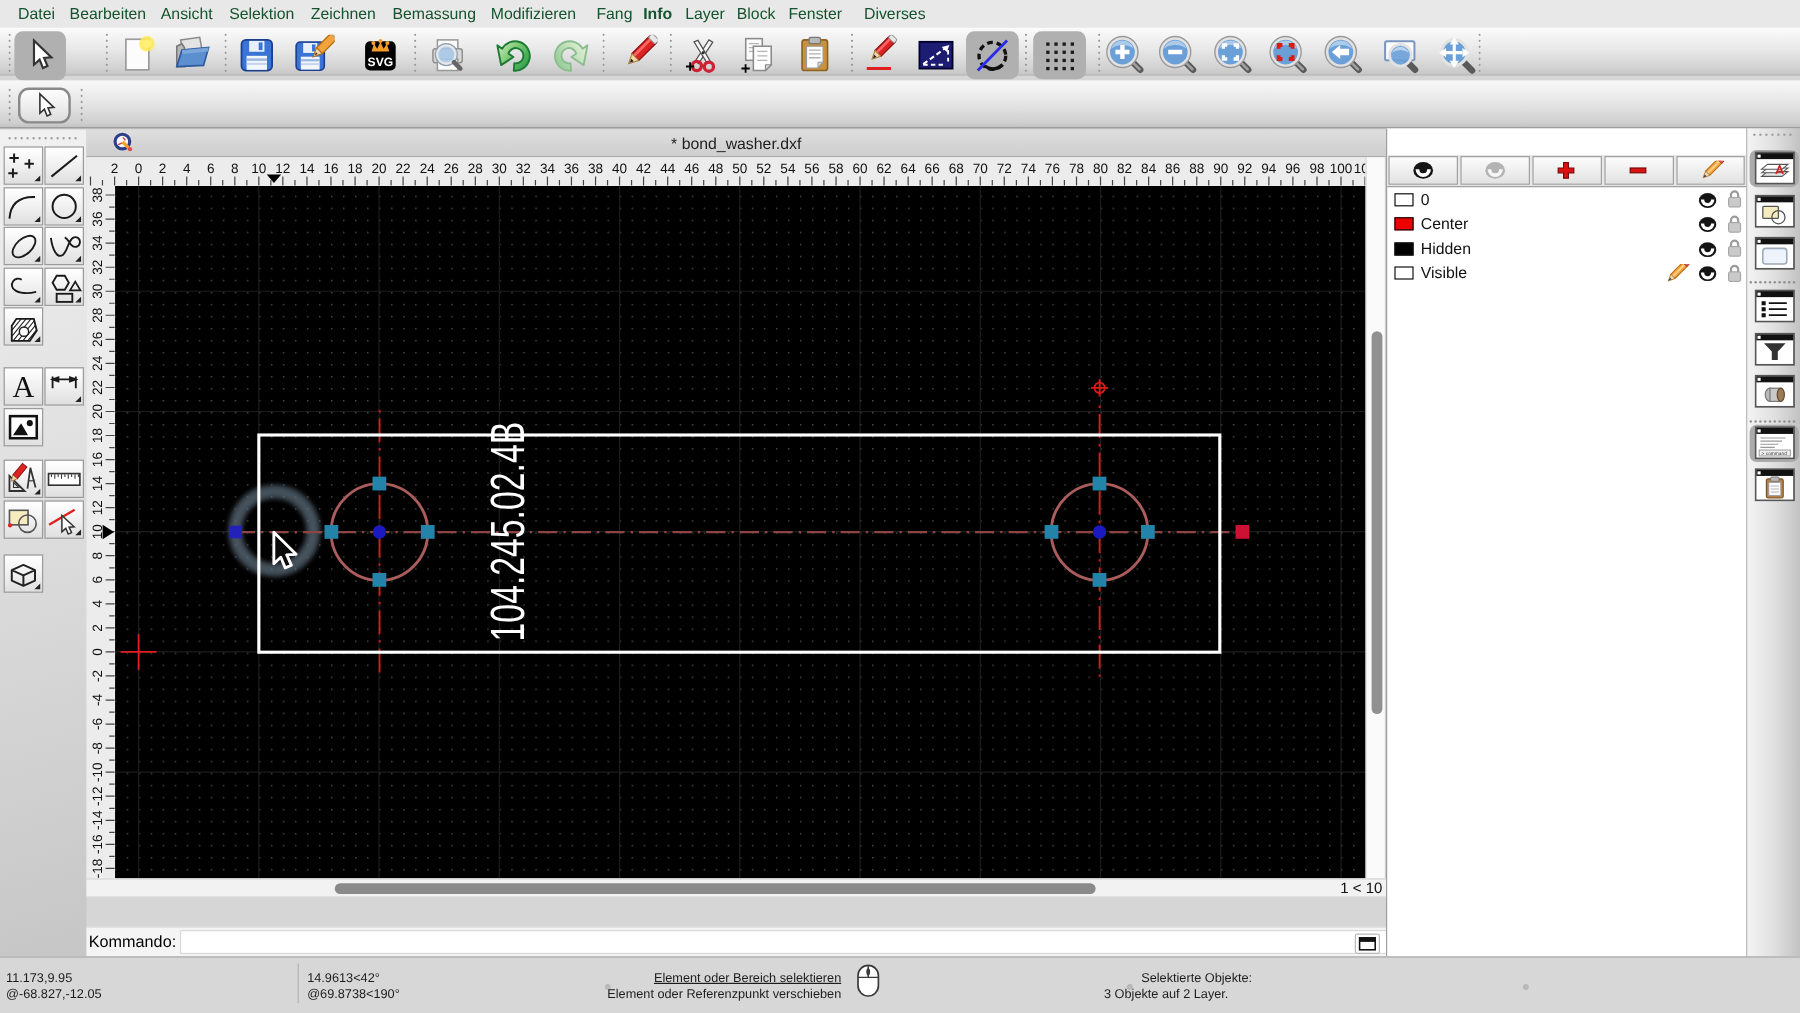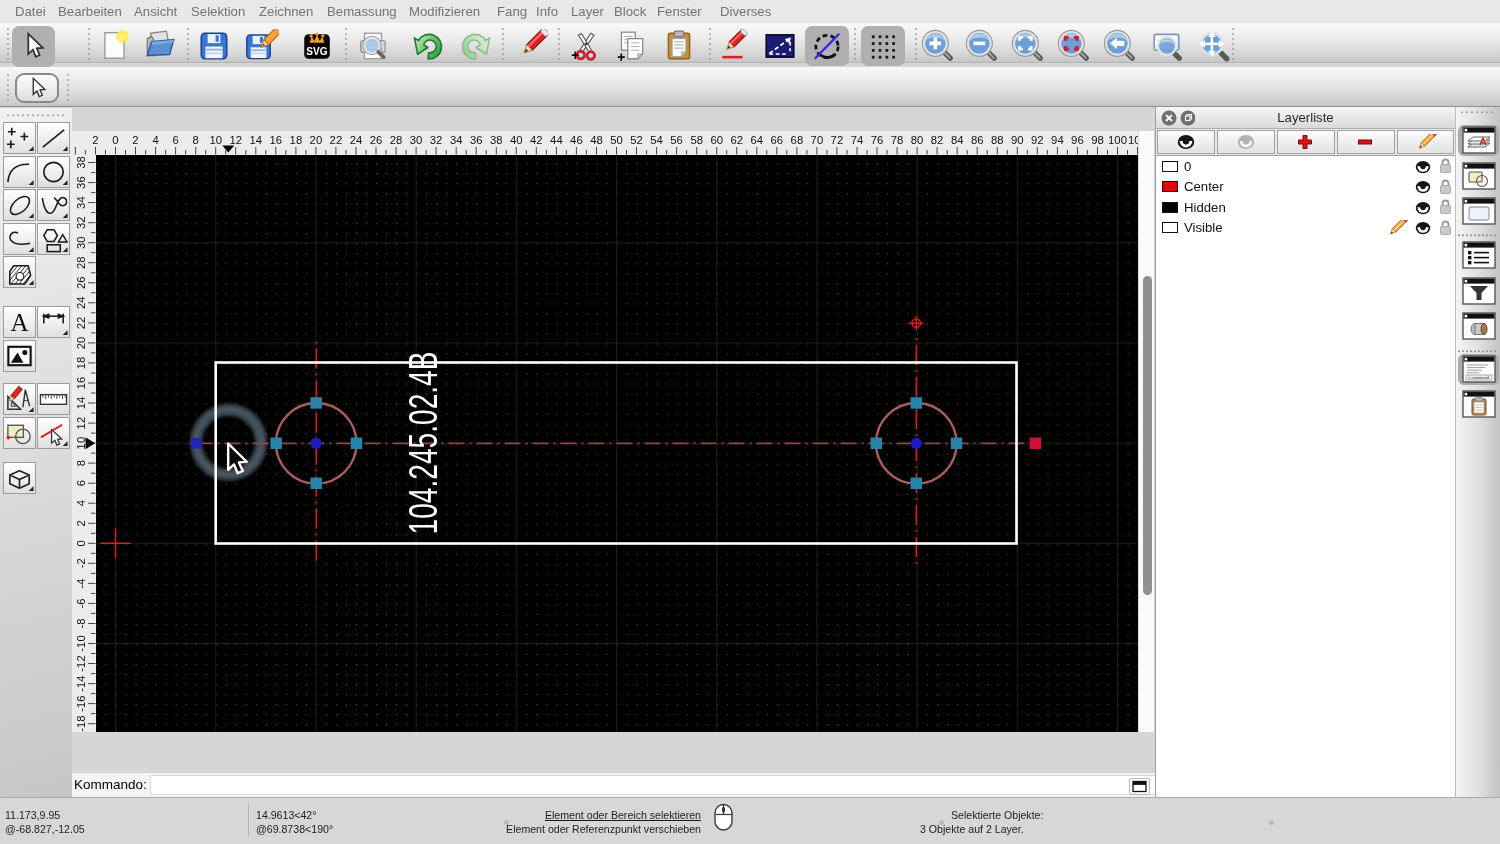--- a/index.html
+++ b/index.html
@@ -2,21 +2,21 @@
 <html><head>
 <meta charset="utf-8">
 <style>
 * { margin:0; padding:0; box-sizing:border-box; }
 html,body { width:1500px; height:844px; overflow:hidden; font-family:"Liberation Sans", sans-serif; background:#d6d6d6; }
 #root { position:relative; width:1500px; height:844px; }
 .abs { position:absolute; }
 
 
 #menubar { position:absolute; left:0; top:0; width:1500px; height:23px; background:#e9e8e8; }
-#menubar span { position:absolute; top:4px; font-size:13.2px; color:#737373; white-space:nowrap; }
+#menubar span { position:absolute; top:4px; font-size:13.2px; color:#14532d; white-space:nowrap; }
 
 
 #tb1 { position:absolute; left:0; top:23px; width:1500px; height:40px;
   background:linear-gradient(#fbfbfb,#e9e9e9 45%,#d2d2d2 85%,#c6c6c6); border-bottom:1px solid #b4b4b4; }
 #tb2 { position:absolute; left:0; top:67px; width:1500px; height:40px;
   background:linear-gradient(#f8f8f8,#e5e5e5 50%,#cfcfcf 90%,#c3c3c3); border-bottom:1px solid #8f8f8f; }
 .pressed { position:absolute; background:#b0b0b0; border-radius:7px; }
 .ico { position:absolute; }
 
 
@@ -71,21 +71,21 @@
 <div id="root">
   <div id="menubar">
     <span style="left:15px;">Datei</span>
     <span style="left:58px;">Bearbeiten</span>
     <span style="left:134px;">Ansicht</span>
     <span style="left:191px;">Selektion</span>
     <span style="left:259px;">Zeichnen</span>
     <span style="left:327px;">Bemassung</span>
     <span style="left:409px;">Modifizieren</span>
     <span style="left:497px;">Fang</span>
-    <span style="left:536px;">Info</span>
+    <span style="left:536px;font-weight:bold;">Info</span>
     <span style="left:571px;">Layer</span>
     <span style="left:614px;">Block</span>
     <span style="left:657px;">Fenster</span>
     <span style="left:720px;">Diverses</span>
     <span style="left:784px;margin-top:20px;">Hilfe</span>
   </div>
   <div id="tb1">
       <svg class="abs" style="left:7.3px;top:0px;" width="2" height="44">
         <circle cx="1" cy="6" r="0.95" fill="#9a9a9a"></circle>
         <circle cx="1" cy="11" r="0.95" fill="#9a9a9a"></circle>
@@ -589,20 +589,29 @@
       <div class="palbtn" style="left:3px;top:353.5px;">
         <svg width="31" height="30" viewBox="0 0 32 31">
           <g fill="none" stroke="#222" stroke-width="1.7" stroke-linejoin="round">
             <polygon points="6,12.5 16,8 26,12.5 16,17"></polygon>
             <path d="M6,12.5 L6,21.5 L16,26 L16,17 M16,26 L26,21.5 L26,12.5"></path>
           </g>
           <polygon points="25.5,29 30.5,29 30.5,24" fill="#222"></polygon>
         </svg>
       </div>
     </div>
+  <div id="tabbar">
+    <svg class="abs" style="left:22px;top:2px;" width="17" height="17" viewBox="0 0 17 17">
+        <circle cx="8" cy="8" r="6.1" fill="#f7f7f7" stroke="#2c3f88" stroke-width="2.6"></circle>
+        <path d="M4.5,10.5 L8,9 M8.5,4.5 L10.5,7" stroke="#cc4444" stroke-width="1.2" fill="none"></path>
+        <line x1="8.2" y1="8.2" x2="13.6" y2="13.6" stroke="#f2a226" stroke-width="2.8"></line>
+        <circle cx="14.3" cy="14.3" r="1.8" fill="#e05050"></circle>
+      </svg>
+      <div id="tabtitle">* bond_washer.dxf</div>
+  </div>
   <div id="toprule"><svg width="1066" height="24" viewBox="0 0 1066 24">
         <g stroke="#454545" stroke-width="1">
           <line x1="3.4" y1="16" x2="3.4" y2="23.5"></line>
           <line x1="13.4" y1="19" x2="13.4" y2="23.5"></line>
           <line x1="23.5" y1="16" x2="23.5" y2="23.5"></line>
           <line x1="33.5" y1="19" x2="33.5" y2="23.5"></line>
           <line x1="43.5" y1="16" x2="43.5" y2="23.5"></line>
           <line x1="53.5" y1="19" x2="53.5" y2="23.5"></line>
           <line x1="63.5" y1="16" x2="63.5" y2="23.5"></line>
           <line x1="73.6" y1="19" x2="73.6" y2="23.5"></line>
@@ -931,41 +940,35 @@
 
     <rect x="95.2" y="283.1" width="10.5" height="10.5" fill="#2222bb"></rect>
     <rect x="933.6" y="282.5" width="11.5" height="11.5" fill="#cc1133"></rect>
 
     <path d="M 132.2,288.5 L 132.2,314.8 L 138.0,309.4 L 141.7,318.2 L 146.8,316.0 L 142.9,307.4 L 150.8,306.9 Z" fill="#0a0a0a" stroke="#ffffff" stroke-width="2.4" stroke-linejoin="round"></path>
   </svg>
   </div>
   <div id="vscroll">
       <div id="vthumb"></div>
     </div>
+  <div id="hscrollrow">
+      <div id="hthumb"></div>
+      <div id="pginfo">1 &lt; 10</div>
+    </div>
   <div id="cmdinput">
       <span style="position:absolute;left:2px;top:4px;color:#000;">Kommando:</span>
       <div id="cmdfield"></div>
       <div id="cmdbtn">
         <svg width="19" height="15" viewBox="0 0 19 15" style="position:absolute;left:0;top:0;">
           <rect x="3" y="2.5" width="13" height="10" fill="none" stroke="#111" stroke-width="1.3"></rect>
           <rect x="3" y="2.5" width="13" height="3.4" fill="#111"></rect>
         </svg>
       </div>
     </div>
   <div id="layerpanel">
-    <div id="lptitle">
-        <svg class="abs" style="left:5px;top:3px;" width="34" height="16">
-          <circle cx="8" cy="8" r="7.5" fill="#6f6f6f"></circle>
-          <path d="M5,5 L11,11 M11,5 L5,11" stroke="#fff" stroke-width="1.8"></path>
-          <circle cx="27" cy="8" r="7.5" fill="#6f6f6f"></circle>
-          <rect x="24.5" y="6" width="4.5" height="4.5" fill="none" stroke="#fff" stroke-width="1.1"></rect>
-          <path d="M26,6 L26,4.5 L30.5,4.5 L30.5,9 L29,9" fill="none" stroke="#fff" stroke-width="1.1"></path>
-        </svg>
-        <span class="t">Layerliste</span>
-      </div>
     <div id="lptools">
         <div class="lpbtn" style="left:1px;width:58px;"></div>
         <svg class="abs" style="left:19.0px;top:5px;" width="22" height="17" viewBox="0 0 22 17">
           <ellipse cx="11" cy="8" rx="8.2" ry="7" fill="#141414"></ellipse>
           <path d="M 4.6,7 A 6.4,6.4 0 0 0 17.4,7 Z" fill="#ffffff"></path>
           <circle cx="11" cy="7.2" r="3.2" fill="#141414"></circle>
         </svg>
         <div class="lpbtn" style="left:61px;width:58px;"></div>
         <svg class="abs" style="left:79.0px;top:5px;" width="22" height="17" viewBox="0 0 22 17">
           <ellipse cx="11" cy="8" rx="8.2" ry="7" fill="#b3b3b3"></ellipse>

